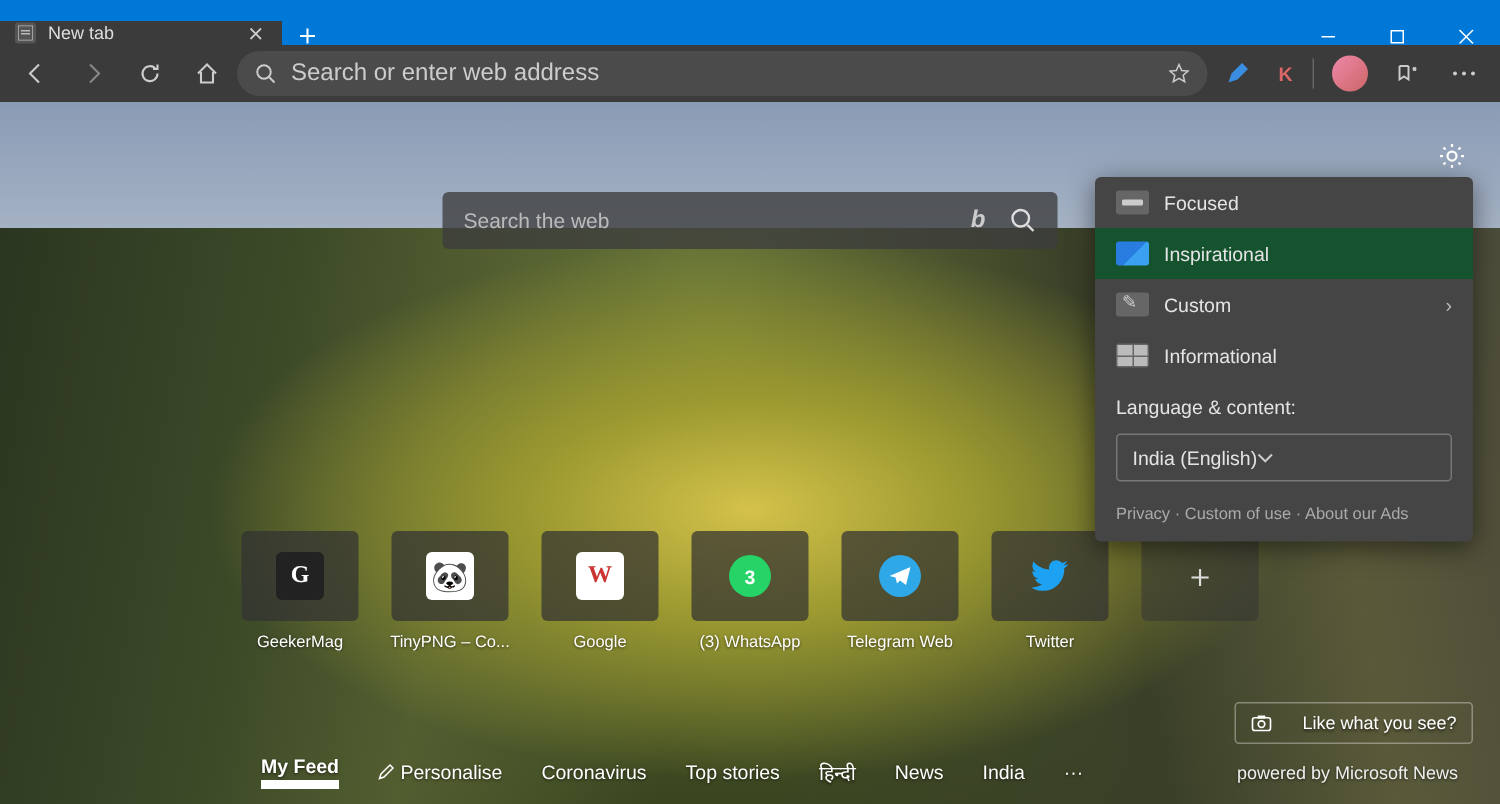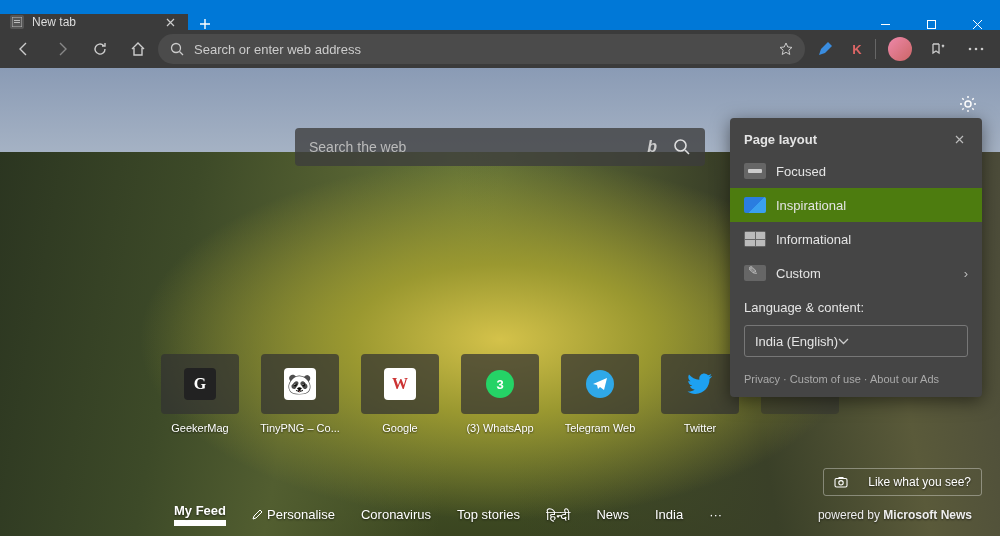--- a/index.html
+++ b/index.html
@@ -8,21 +8,21 @@
 .tab{display:flex;align-items:center;background:#3b3b3b;width:188px;padding:0 10px;gap:8px;color:#ddd}
 .tab-icon{width:14px;height:14px;background:#555;border-radius:2px;display:flex;align-items:center;justify-content:center}
 .tab-title{flex:1}
 .tab-close{width:16px;height:16px;display:flex;align-items:center;justify-content:center;cursor:pointer}
 .newtab-btn{width:34px;display:flex;align-items:center;justify-content:center;cursor:pointer}
 .titlebar-spacer{flex:1}
 .win-controls{display:flex}
 .win-btn{width:46px;display:flex;align-items:center;justify-content:center;cursor:pointer}
 .toolbar{height:38px;background:#3b3b3b;display:flex;align-items:center;padding:0 6px;gap:2px}
 .tbtn{width:36px;height:36px;display:flex;align-items:center;justify-content:center;color:#ccc;cursor:pointer;border-radius:4px}
-.addressbar{flex:1;height:30px;background:#4b4b4b;border-radius:15px;display:flex;align-items:center;padding:0 12px;gap:10px;color:#ccc;font-size:13px}
+.addressbar{flex:1;height:30px;background:#4b4b4b;border-radius:15px;display:flex;align-items:center;padding:0 12px;gap:10px;color:#ccc;font-size:16px}
 .addressbar-star{margin-left:auto}
 .profile-avatar{width:24px;height:24px;border-radius:50%;background:linear-gradient(135deg,#e8a 0%,#c66 100%)}
 .profile-letter{width:24px;height:24px;display:flex;align-items:center;justify-content:center;color:#d66;font-weight:600;font-size:13px}
 .content{position:absolute;top:68px;left:0;right:0;bottom:0;overflow:hidden}
 .bg{position:absolute;inset:0;background:
  linear-gradient(180deg,#8a9bb5 0%,#a5b2c4 18%,transparent 18%),
  radial-gradient(ellipse 600px 300px at 50% 58%,#d4c24a 0%,#9a9830 25%,transparent 60%),
  linear-gradient(100deg,#2a3420 0%,#3d4a28 20%,#525e30 32%,transparent 48%),
  linear-gradient(260deg,#4a4a3a 0%,#5a5a3a 14%,#3a4028 28%,transparent 52%),
  linear-gradient(180deg,#6a7a3a 55%,#4a5a2a 75%,#3a4520 100%);
@@ -38,28 +38,28 @@
 .tile-label{color:#fff;font-size:11px;text-align:center;white-space:nowrap;overflow:hidden;text-overflow:ellipsis;width:82px;text-shadow:0 1px 2px rgba(0,0,0,.6)}
 .tile-add .tile-box{background:rgba(50,50,50,.5)}
 .plus{color:#ddd;font-size:22px;font-weight:300}
 .like-box{position:absolute;right:18px;top:400px;display:flex;align-items:center;gap:20px;padding:6px 10px;border:1px solid rgba(255,255,255,.35);border-radius:3px;color:#fff;font-size:12px;cursor:pointer;text-shadow:0 1px 2px rgba(0,0,0,.6)}
 .gear{position:absolute;right:18px;top:22px;color:#fff;cursor:pointer;width:28px;height:28px;display:flex;align-items:center;justify-content:center}
 .feedbar{position:absolute;bottom:10px;left:0;right:0;display:flex;align-items:center;gap:26px;padding:0 28px;color:#fff;font-size:13px}
 .feed-item{cursor:pointer;text-shadow:0 1px 2px rgba(0,0,0,.6);display:flex;align-items:center;gap:4px}
 .feed-item.active{font-weight:600;border-bottom:6px solid #ffffff;padding-bottom:2px}
 .feed-spacer{flex:1}
 .powered{font-size:12px;color:#eee;text-shadow:0 1px 2px rgba(0,0,0,.6)}
-.powered b{font-weight:700}
+.powered b{font-weight:400}
 .feed-left-pad{width:120px}
 .flyout{position:absolute;top:50px;right:18px;width:252px;background:#454545;border-radius:4px;box-shadow:0 4px 18px rgba(0,0,0,.5);color:#e4e4e4;font-size:13px;padding-bottom:10px}
 .flyout-header{display:flex;align-items:center;padding:12px 14px 6px}
 .flyout-title{font-weight:600;flex:1}
 .flyout-close{cursor:pointer;width:18px;height:18px;display:flex;align-items:center;justify-content:center;color:#bbb}
 .fly-item{display:flex;align-items:center;gap:10px;padding:9px 14px;cursor:pointer}
-.fly-item.selected{background:#4d7c0f}
+.fly-item.selected{background:#14532d}
 .fly-icon{width:22px;height:16px;border-radius:2px;flex-shrink:0}
 .fly-icon.focused{background:#666;position:relative}
 .fly-icon.focused::after{content:"";position:absolute;left:4px;top:6px;width:14px;height:4px;background:#ccc;border-radius:1px}
 .fly-icon.insp{background:linear-gradient(135deg,#2a7de0 55%,#3aa0f0 55%)}
 .fly-icon.info{background:#666;display:grid;grid-template-columns:1fr 1fr;grid-template-rows:1fr 1fr;gap:1px;padding:1px}
 .fly-icon.info span{background:#bbb}
 .fly-icon.custom{background:#666;position:relative}
 .fly-icon.custom::after{content:"✎";position:absolute;left:4px;top:-1px;color:#ccc;font-size:12px}
 .fly-chevron{margin-left:auto;color:#bbb}
 .fly-section{padding:10px 14px 6px;font-size:13px}
@@ -244,50 +244,42 @@
   <div class="like-box">
     <svg width="14" height="12" viewBox="0 0 14 12">
         <rect x="1" y="2.5" width="12" height="8.5" rx="1.5" fill="none" stroke="#fff" stroke-width="1.1"></rect>
         <circle cx="7" cy="6.8" r="2.2" fill="none" stroke="#fff" stroke-width="1.1"></circle>
         <rect x="4.5" y="1" width="5" height="2" fill="#fff"></rect>
       </svg>
     <span>Like what you see?</span>
   </div>
 
   <div class="flyout">
-    <div class="flyout-header">
-      <span class="flyout-title">Page layout</span>
-      <span class="flyout-close">
-          <svg width="9" height="9" viewBox="0 0 9 9">
-            <path d="M1 1 L8 8 M8 1 L1 8" stroke="#bbb" stroke-width="1.2"></path>
-          </svg>
-        </span>
-    </div>
     <div id="fly-items">
         <div class="fly-item">
           <div class="fly-icon focused"></div>
           <span>Focused</span>
         </div>
         <div class="fly-item selected">
           <div class="fly-icon insp"></div>
           <span>Inspirational</span>
+        </div>
+        <div class="fly-item">
+          <div class="fly-icon custom"></div>
+          <span>Custom</span>
+          <span class="fly-chevron">›</span>
         </div>
         <div class="fly-item">
           <div class="fly-icon info">
             <span></span>
             <span></span>
             <span></span>
             <span></span>
           </div>
           <span>Informational</span>
-        </div>
-        <div class="fly-item">
-          <div class="fly-icon custom"></div>
-          <span>Custom</span>
-          <span class="fly-chevron">›</span>
         </div>
       </div>
     <div class="fly-section">Language &amp; content:</div>
     <div class="fly-select">
       <span>India (English)</span>
       <svg width="11" height="7" viewBox="0 0 11 7">
           <path d="M1 1 L5.5 5.5 L10 1" fill="none" stroke="#ccc" stroke-width="1.3"></path>
         </svg>
     </div>
     <div class="fly-links">

